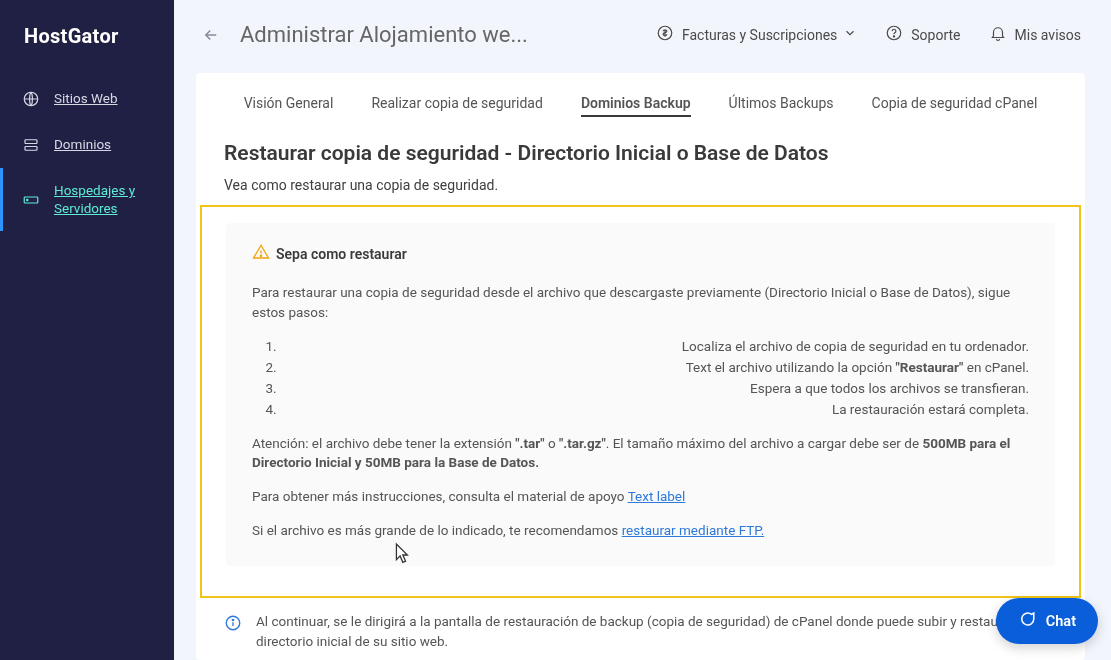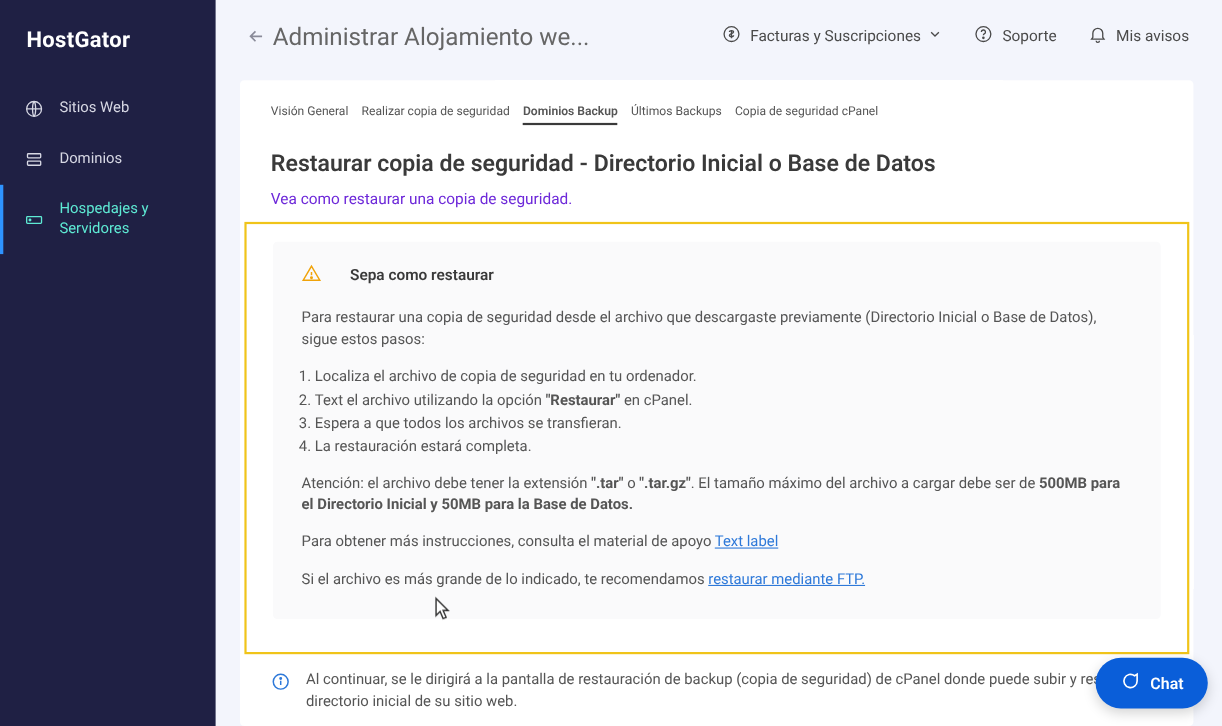--- a/index.html
+++ b/index.html
@@ -1,43 +1,43 @@
 <!DOCTYPE html>
 <html><head>
   <meta charset="utf-8">
   <style>
     * { margin: 0; padding: 0; box-sizing: border-box; }
     body { font-family: -apple-system, BlinkMacSystemFont, "Segoe UI", Roboto, sans-serif; background: #f3f5fc; color: #4a4a4a; width: 1111px; height: 660px; overflow: hidden; }
     .app { display: flex; height: 100%; }
-    .sidebar { width: 196px; background: #1f2044; flex-shrink: 0; display: flex; flex-direction: column; padding-top: 18px; }
+    .sidebar { width: 174px; background: #1f2044; flex-shrink: 0; display: flex; flex-direction: column; padding-top: 18px; }
     .logo { color: #fff; font-size: 20px; font-weight: 700; padding: 6px 24px 28px; letter-spacing: 0.3px; }
-    .nav-item { display: flex; align-items: center; gap: 14px; padding: 14px 22px; color: #d7d8e4; font-size: 13.5px; cursor: pointer; line-height: 1.3; }
+    .nav-item { display: flex; align-items: center; gap: 14px; padding: 14px 22px; color: #d7d8e4; font-size: 13.5px; cursor: pointer; line-height: 1.3; text-decoration: underline; }
     .nav-item.active { color: #5eead4; border-left: 3px solid #2e93ff; padding-left: 19px; }
     .nav-item .icon { width: 18px; height: 18px; display: inline-flex; align-items: center; justify-content: center; flex-shrink: 0; }
     .main { flex: 1; display: flex; flex-direction: column; overflow: hidden; }
-    .topbar { display: flex; align-items: flex-start; padding: 22px 30px 10px 26px; gap: 4px; }
+    .topbar { display: flex; align-items: center; padding: 22px 30px 10px 26px; gap: 18px; }
     .back-btn { width: 22px; height: 22px; display: inline-flex; align-items: center; justify-content: center; color: #8a8b99; cursor: pointer; }
     .page-title { font-size: 22px; color: #666; font-weight: 400; flex: 1; white-space: nowrap; overflow: hidden; text-overflow: ellipsis; max-width: 340px; }
     .top-actions { display: flex; gap: 28px; align-items: center; margin-left: auto; }
     .top-action { display: inline-flex; align-items: center; gap: 8px; color: #4a4a4a; font-size: 14px; cursor: pointer; }
     .top-action .icon { color: #4a4a4a; }
     .chev { margin-left: -2px; }
     .content-card { background: #fff; margin: 16px 26px 0 22px; border-radius: 4px; padding: 22px 0 30px; overflow-y: auto; flex: 1; }
-    .tabs { display: flex; gap: 12px; padding: 0 28px 18px; font-size: 11px; }
+    .tabs { display: flex; gap: 38px; padding: 0 28px 18px; font-size: 14px; justify-content: center; }
     .tab { color: #555; cursor: pointer; padding-bottom: 4px; }
     .tab.active { font-weight: 600; border-bottom: 2px solid #3a3a3a; }
     .section-title { font-size: 21px; font-weight: 600; color: #3a3a3a; padding: 6px 28px 6px; }
-    .section-sub { font-size: 14px; color: #6d28d9; padding: 6px 28px 12px; }
+    .section-sub { font-size: 14px; color: #404040; padding: 6px 28px 12px; }
     .highlight-box { border: 2px solid #f0c419; margin: 0 4px; padding: 16px 24px 30px; }
     .inner-card { background: #fafafb; border-radius: 4px; padding: 20px 26px 26px; }
-    .warn-row { display: flex; align-items: center; gap: 26px; margin-bottom: 18px; text-align: right; }
+    .warn-row { display: flex; align-items: center; gap: 6px; margin-bottom: 18px; text-align: right; }
     .warn-icon { color: #f0a30a; }
     .warn-title { font-weight: 600; font-size: 14px; color: #3a3a3a; }
     .para { font-size: 13.5px; color: #555; margin-bottom: 14px; line-height: 1.45; }
-    ol.steps { margin: 0 0 14px 12px; font-size: 13.5px; color: #555; line-height: 1.55; }
+    ol.steps { margin: 0 0 14px 28px; font-size: 13.5px; color: #555; line-height: 1.55; text-align: right; }
     .para a, .link { color: #2e79d9; text-decoration: underline; cursor: pointer; }
     .bold { font-weight: 700; }
     .notice-row { display: flex; gap: 14px; padding: 14px 28px 0; font-size: 13.5px; color: #555; line-height: 1.45; align-items: flex-start; }
     .info-icon { color: #2e79d9; flex-shrink: 0; margin-top: 2px; }
     .chat-fab { position: fixed; right: 13px; bottom: 16px; background: #0a5ed9; color: #fff; border-radius: 24px; padding: 12px 22px; display: inline-flex; align-items: center; gap: 10px; font-size: 14.5px; font-weight: 600; cursor: pointer; box-shadow: 0 4px 12px rgba(0,0,0,0.18); }
     .cursor { position: fixed; left: 390px; top: 542px; pointer-events: none; }
   </style>
 </head>
 <body>
 

